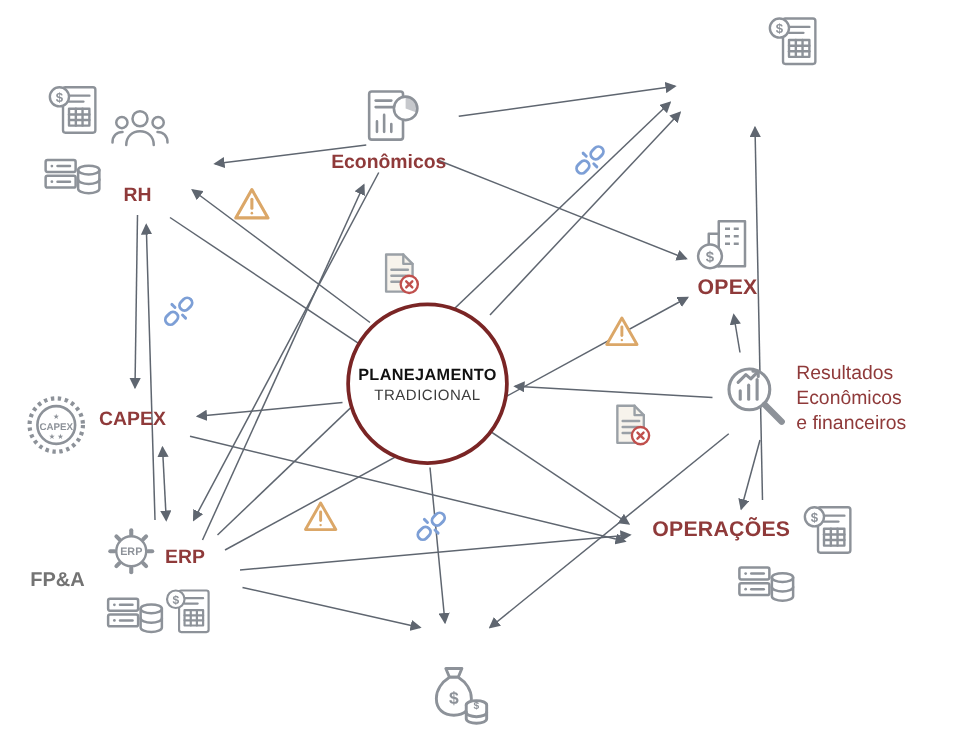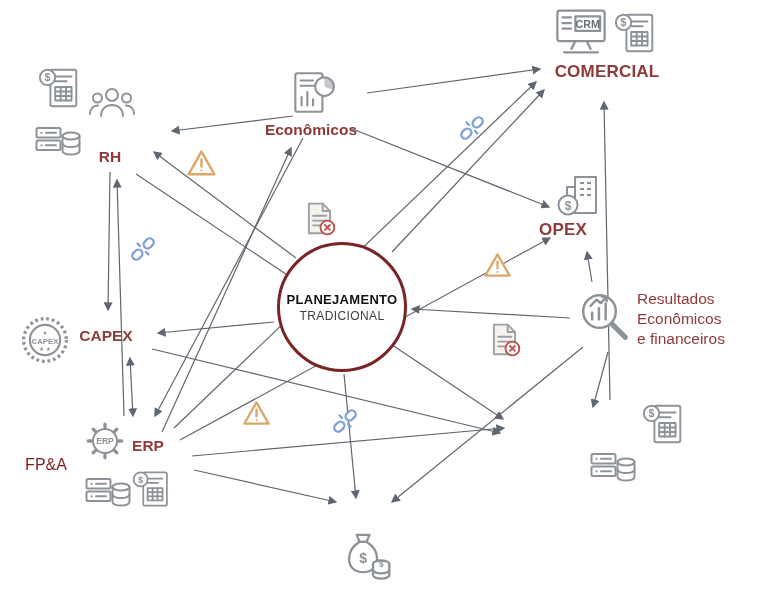--- a/index.html
+++ b/index.html
@@ -7,21 +7,21 @@
   #stage{position:relative;width:765px;height:595px;background:#fff;overflow:hidden;
          font-family:"Liberation Sans",sans-serif}
   #edge-layer{position:absolute;left:0;top:0;width:765px;height:595px}
   .edge{stroke:#5f6670;stroke-width:1.2;fill:none}
   #icon-layer{position:absolute;left:0;top:0;width:765px;height:595px}
   #icon-layer .icon{position:absolute;color:#8d9299}
   #icon-layer .icon svg{width:100%;height:100%;display:block}
   .nlabel{position:absolute;transform:translateX(-50%);color:#8f3a3a;font-size:15.5px;
           font-weight:bold;white-space:nowrap;line-height:18px}
   .nlabel.big{font-size:17px;letter-spacing:.2px}
-  .nlabel.fpa{color:#7f1d1d;font-weight:normal;font-size:16px}
+  .nlabel.fpa{color:#737373;font-weight:bold;font-size:16px}
   #resultados{position:absolute;left:637px;top:289px;color:#8f3a3a;font-size:15.5px;
               line-height:20px;font-weight:normal}
   #center-circle{position:absolute;left:277px;top:242px;width:130px;height:130px;
                  border:3.5px solid #7a2525;border-radius:50%;background:#fff;
                  display:flex;flex-direction:column;align-items:center;justify-content:center;
                  text-align:center;z-index:5}
   #center-title{font-size:13px;font-weight:bold;color:#111;letter-spacing:.3px}
   #center-sub{font-size:12px;color:#3c3c3c;letter-spacing:.4px;margin-top:2px}
 </style>
 </head>
@@ -103,32 +103,20 @@
 <rect x="8" y="4" width="26" height="37" rx="2" fill="#fff"></rect>
 <line x1="13" y1="11" x2="25" y2="11"></line>
           <line x1="13" y1="16" x2="28" y2="16"></line>
 <line x1="14" y1="35" x2="14" y2="27"></line>
           <line x1="19.5" y1="35" x2="19.5" y2="22"></line>
           <line x1="25" y1="35" x2="25" y2="29"></line>
 <circle cx="36" cy="17" r="9" fill="#fff"></circle>
 <path d="M36 17 V8 a9 9 0 0 1 8.4 12.2 z" fill="currentColor" stroke="none" opacity="0.5"></path>
         </svg>
       </div>
-      <div class="icon" style="left: 554px; top: 5px; width: 54px; height: 54px;">
-        <svg viewBox="0 0 48 48" fill="none" stroke="currentColor" stroke-width="2" stroke-linecap="round" stroke-linejoin="round">
-<rect x="3" y="5" width="42" height="27" rx="2" fill="#fff"></rect>
-<line x1="7.5" y1="11" x2="15" y2="11"></line>
-          <line x1="7.5" y1="16" x2="15" y2="16"></line>
-          <line x1="7.5" y1="21" x2="15" y2="21"></line>
-<rect x="19" y="10" width="22" height="13" fill="#fff"></rect>
-<text x="30" y="20" font-size="9.5" font-weight="bold" fill="#6a6f75" stroke="none" text-anchor="middle">CRM</text>
-<path d="M19 32 l-3.5 7 M29 32 l3.5 7"></path>
-<line x1="9" y1="42" x2="39" y2="42"></line>
-        </svg>
-      </div>
       <div class="icon" style="left: 613px; top: 10px; width: 46px; height: 46px;">
         <svg viewBox="0 0 48 48" fill="none" stroke="currentColor" stroke-width="2" stroke-linecap="round" stroke-linejoin="round">
 <rect x="14" y="5" width="27" height="38" rx="2" fill="#fff"></rect>
 <line x1="19" y1="12" x2="36" y2="12"></line>
           <line x1="19" y1="17" x2="31" y2="17"></line>
 <rect x="19" y="23" width="17" height="14"></rect>
 <line x1="19" y1="27.7" x2="36" y2="27.7"></line>
           <line x1="19" y1="32.3" x2="36" y2="32.3"></line>
 <line x1="24.7" y1="23" x2="24.7" y2="37"></line>
           <line x1="30.3" y1="23" x2="30.3" y2="37"></line>
@@ -321,24 +309,24 @@
           <line x1="10.5" y1="18.5" x2="23" y2="18.5"></line>
           <line x1="10.5" y1="23" x2="17" y2="23"></line>
 <circle cx="24" cy="25" r="6.5" fill="#fff" stroke="#c0504d" stroke-width="1.8"></circle>
 <path d="M21.7 22.7 l4.6 4.6 M26.3 22.7 l-4.6 4.6" stroke="#c0504d"></path>
         </svg>
       </div>
     </div>
 
   <div class="nlabel" style="left:110px;top:148px">RH</div>
   <div class="nlabel" style="left:311px;top:121px">Econômicos</div>
-  <div class="nlabel big" style="left:607px;top:63px">COMERCIAL</div>
-  <div class="nlabel big" style="left:563px;top:221px">OPEX</div>
+  <div class="nlabel big" style="left:582px;top:221px">OPEX</div>
   <div class="nlabel" style="left:106px;top:327px">CAPEX</div>
   <div class="nlabel" style="left:148px;top:437px">ERP</div>
+  <div class="nlabel big" style="left:577px;top:415px">OPERAÇÕES</div>
   <div class="nlabel fpa" style="left:46px;top:456px">FP&amp;A</div>
 
   <div id="resultados">
     <div>Resultados</div>
     <div>Econômicos</div>
     <div>e financeiros</div>
   </div>
 
   <div id="center-circle">
     <div id="center-title">PLANEJAMENTO</div>

